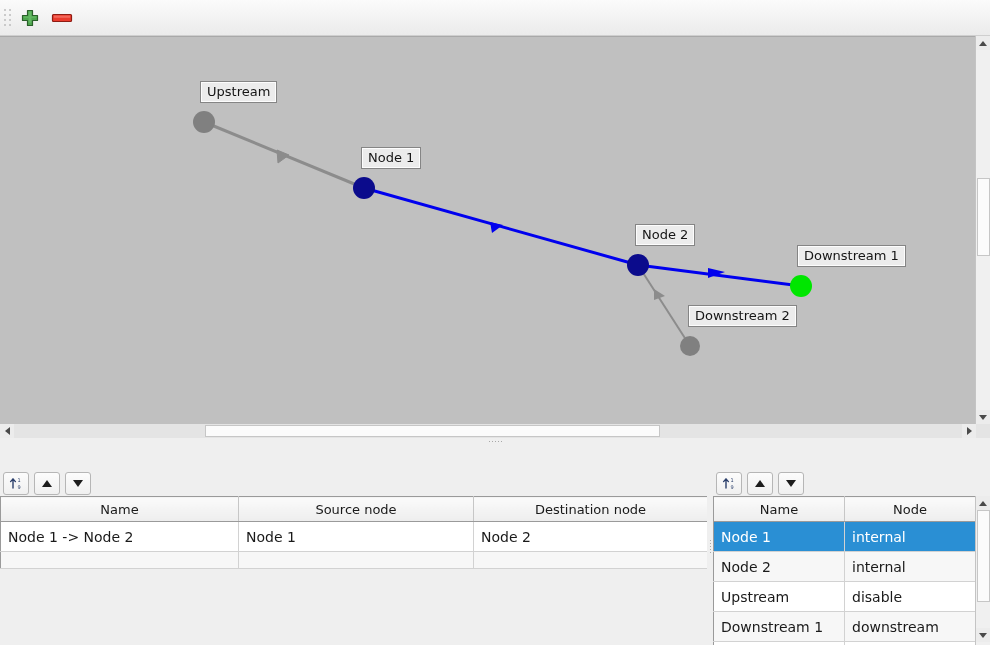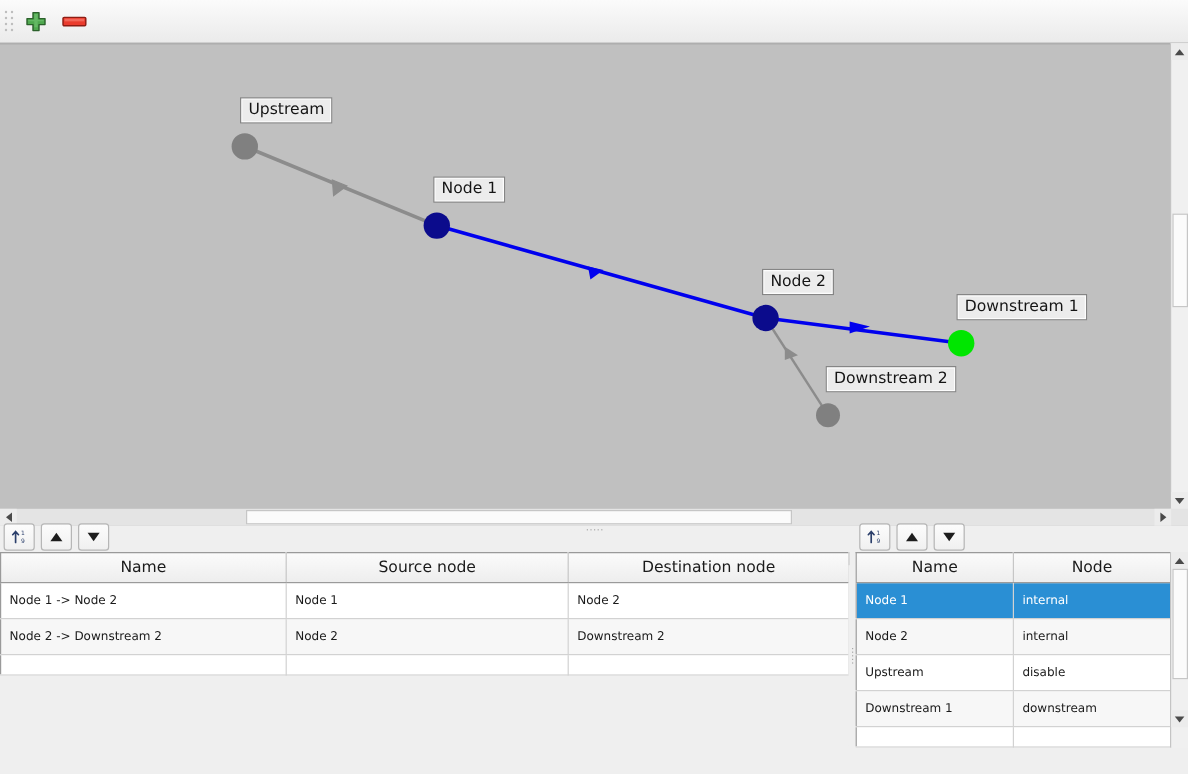--- a/index.html
+++ b/index.html
@@ -129,21 +129,21 @@
   .hsplitter .dots {
     display: flex; gap: 2px;
   }
   .hsplitter .dots i {
     width: 1px; height: 1px; background: #a8a8a8; display: block;
   }
 
   
   .pane {
     position: absolute;
-    top: 434px;
+    top: 470px;
   }
   .pane-left  { left: 0;   width: 707px; }
   .pane-right { left: 713px; width: 277px; }
 
   .pane-toolbar {
     height: 26px;
     display: flex;
     align-items: center;
     gap: 5px;
     padding-left: 3px;
@@ -176,21 +176,21 @@
     font-size: 13px;
     height: 22px;
     color: #1a1a1a;
     text-align: center;
   }
   table.grid td {
     border-right: 1px solid #d2d2d2;
     border-bottom: 1px solid #d2d2d2;
     height: 29px;
     padding: 0 0 0 7px;
-    font-size: 10px;
+    font-size: 14px;
     color: #1a1a1a;
     overflow: hidden;
     white-space: nowrap;
   }
   table.grid tr:nth-child(even) td { background: #f7f7f7; }
   table.grid tr.selected td {
     background: #2a8fd4;
     color: #ffffff;
   }
   table.grid td.empty { height: 16px; }
@@ -345,25 +345,20 @@
         <th>Destination node</th>
       </tr>
     </thead>
     <tbody>
       <tr>
         <td>Node 1 -&gt; Node 2</td>
         <td>Node 1</td>
         <td>Node 2</td>
       </tr>
       <tr>
-        <td>Node 2 -&gt; Downstream 2</td>
-        <td>Node 2</td>
-        <td>Downstream 2</td>
-      </tr>
-      <tr>
         <td class="empty"></td>
         <td class="empty"></td>
         <td class="empty"></td>
       </tr>
     </tbody>
   </table>
 </div>
 
 <div class="vsplitter">
   <div class="dots">

